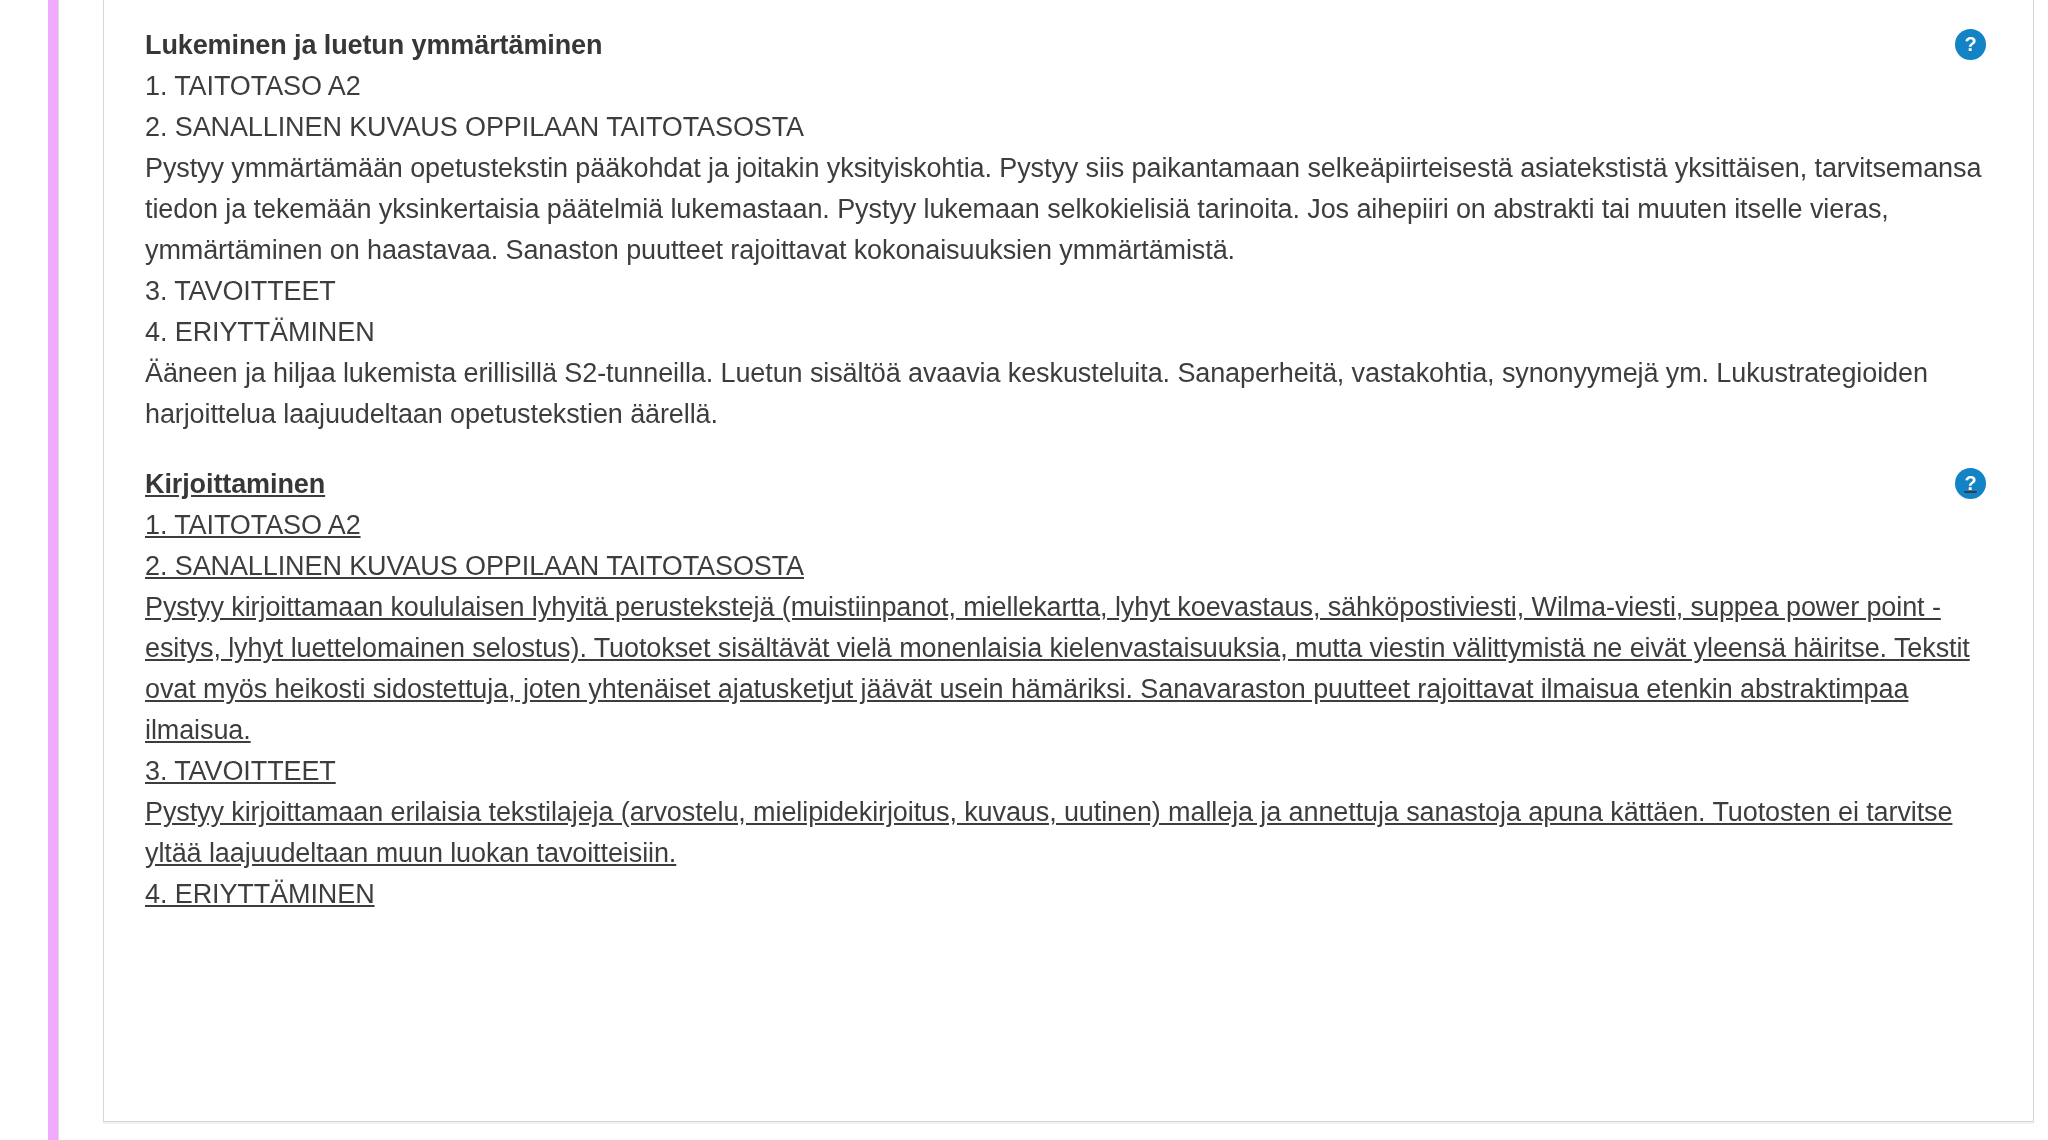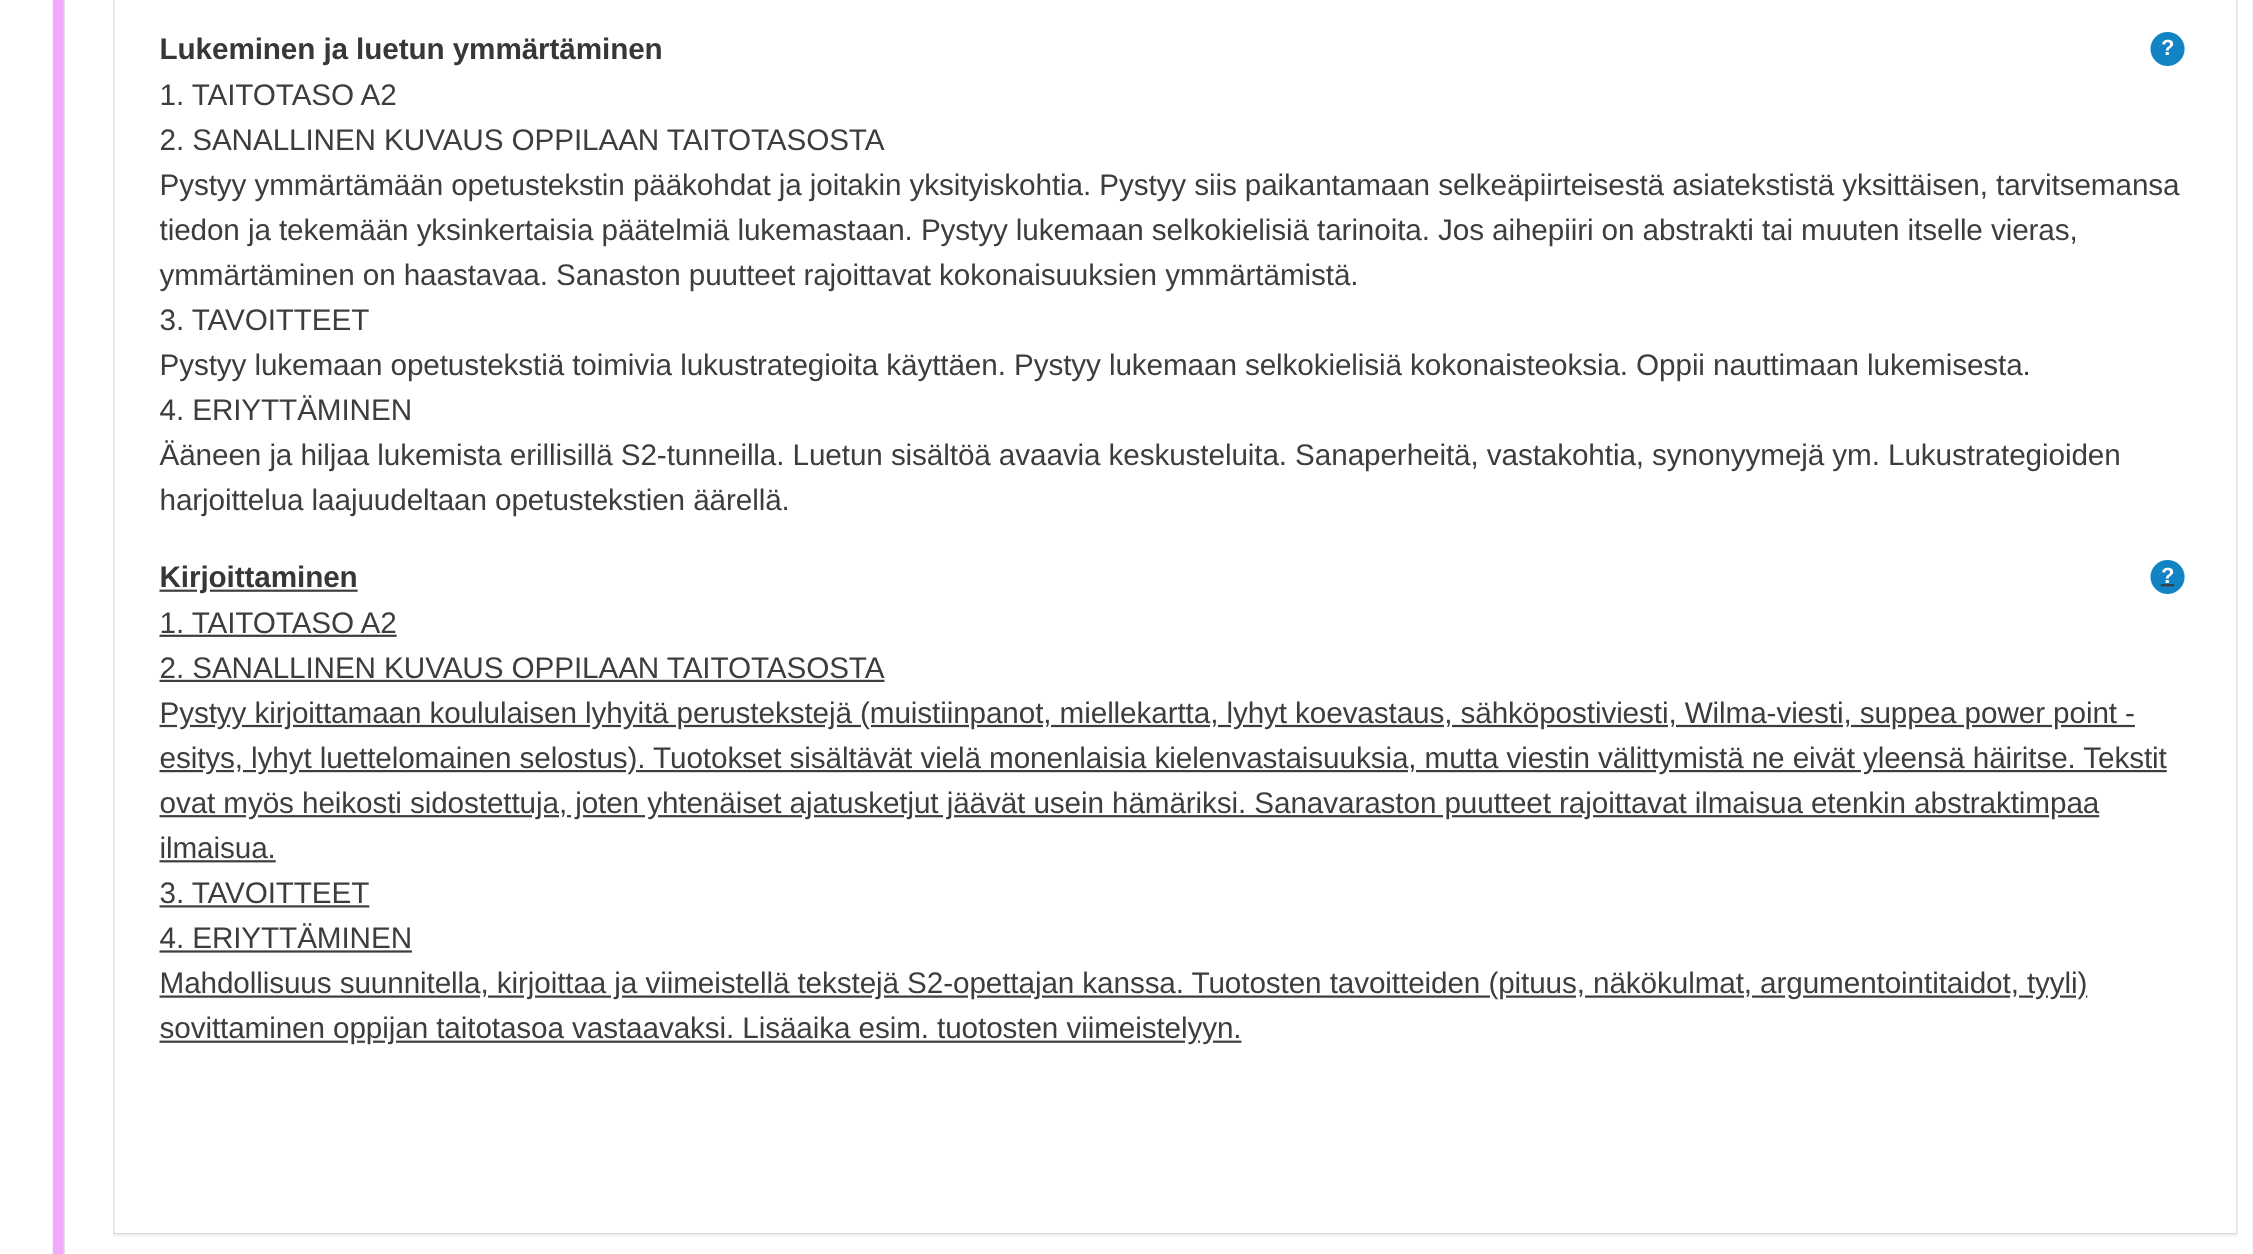--- a/index.html
+++ b/index.html
@@ -81,33 +81,32 @@
 
       <div class="section">
         <div class="section-header">
           <span class="section-title">Lukeminen ja luetun ymmärtäminen</span>
           <span class="help-icon">?</span>
         </div>
         <p class="para">1. TAITOTASO A2</p>
         <p class="para">2. SANALLINEN KUVAUS OPPILAAN TAITOTASOSTA</p>
         <p class="para">Pystyy ymmärtämään opetustekstin pääkohdat ja joitakin yksityiskohtia. Pystyy siis paikantamaan selkeäpiirteisestä asiatekstistä yksittäisen, tarvitsemansa tiedon ja tekemään yksinkertaisia päätelmiä lukemastaan. Pystyy lukemaan selkokielisiä tarinoita. Jos aihepiiri on abstrakti tai muuten itselle vieras, ymmärtäminen on haastavaa. Sanaston puutteet rajoittavat kokonaisuuksien ymmärtämistä.</p>
         <p class="para">3. TAVOITTEET</p>
-        <p class="para">Pystyy lukemaan opetustekstiä toimivia lukustrategioita käyttäen. Pystyy lukemaan selkokielisiä kokonaisteoksia. Oppii nauttimaan lukemisesta.</p>
         <p class="para">4. ERIYTTÄMINEN</p>
         <p class="para">Ääneen ja hiljaa lukemista erillisillä S2-tunneilla. Luetun sisältöä avaavia keskusteluita. Sanaperheitä, vastakohtia, synonyymejä ym. Lukustrategioiden harjoittelua laajuudeltaan opetustekstien äärellä.</p>
       </div>
 
       <div class="section">
         <div class="section-header">
           <span class="section-title">Kirjoittaminen</span>
           <span class="help-icon">?</span>
         </div>
         <p class="para">1. TAITOTASO A2</p>
         <p class="para">2. SANALLINEN KUVAUS OPPILAAN TAITOTASOSTA</p>
         <p class="para">Pystyy kirjoittamaan koululaisen lyhyitä perustekstejä (muistiinpanot, miellekartta, lyhyt koevastaus, sähköpostiviesti, Wilma-viesti, suppea power point -esitys, lyhyt luettelomainen selostus). Tuotokset sisältävät vielä monenlaisia kielenvastaisuuksia, mutta viestin välittymistä ne eivät yleensä häiritse. Tekstit ovat myös heikosti sidostettuja, joten yhtenäiset ajatusketjut jäävät usein hämäriksi. Sanavaraston puutteet rajoittavat ilmaisua etenkin abstraktimpaa ilmaisua.</p>
         <p class="para">3. TAVOITTEET</p>
+        <p class="para">Pystyy kirjoittamaan erilaisia tekstilajeja (arvostelu, mielipidekirjoitus, kuvaus, uutinen) malleja ja annettuja sanastoja apuna kättäen. Tuotosten ei tarvitse yltää laajuudeltaan muun luokan tavoitteisiin.</p>
         <p class="para">4. ERIYTTÄMINEN</p>
-        <p class="para">Mahdollisuus suunnitella, kirjoittaa ja viimeistellä tekstejä S2-opettajan kanssa. Tuotosten tavoitteiden (pituus, näkökulmat, argumentointitaidot, tyyli) sovittaminen oppijan taitotasoa vastaavaksi. Lisäaika esim. tuotosten viimeistelyyn.</p>
       </div>
 
     </div>
   </div>
 </div>
 
 </body></html>

